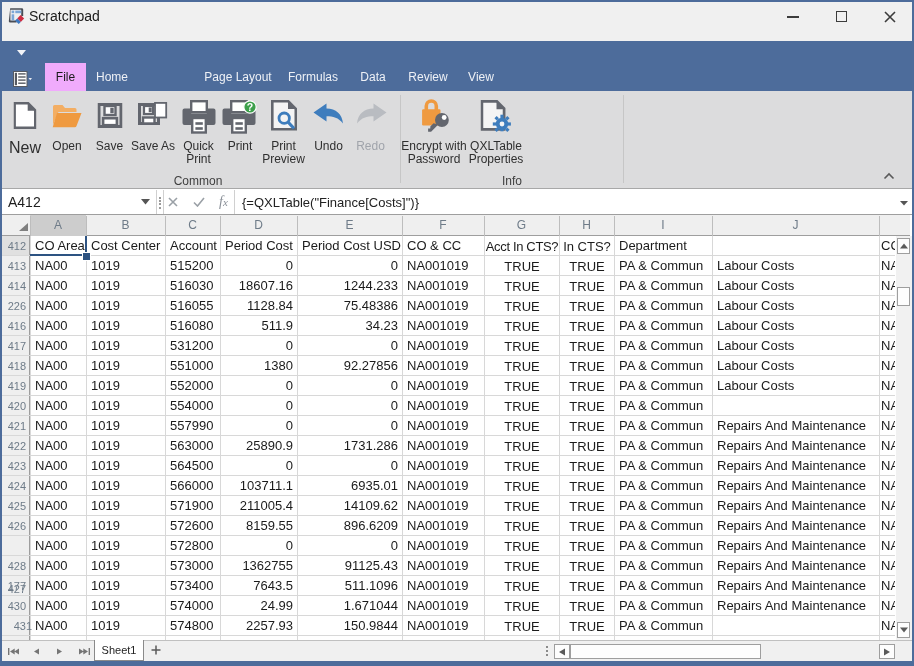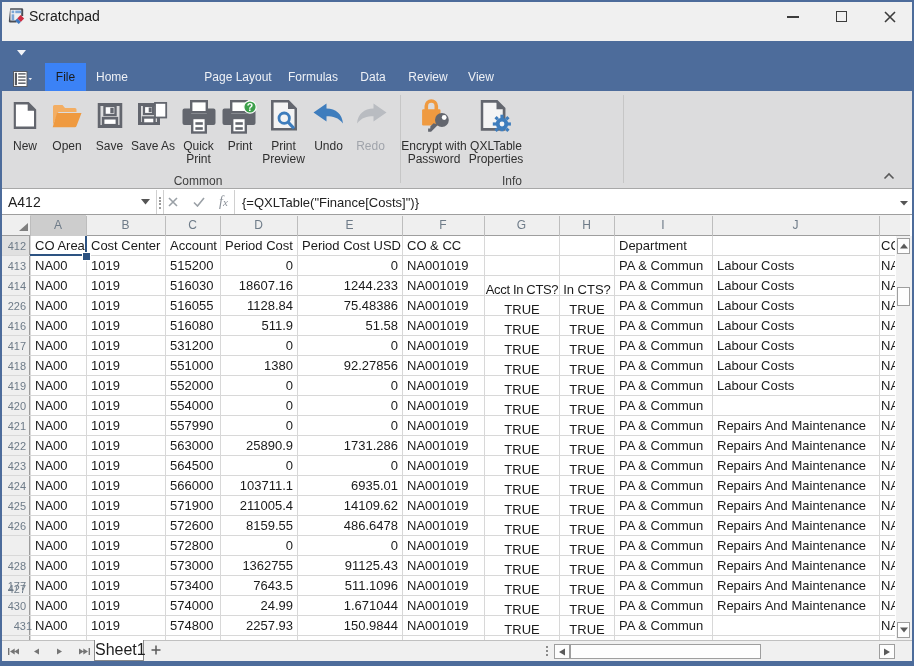--- a/index.html
+++ b/index.html
@@ -1,20 +1,20 @@
 <!DOCTYPE html>
 <html><head><meta charset="utf-8"><style>
 *{margin:0;padding:0;box-sizing:border-box;}
 body{font-family:"Liberation Sans",sans-serif;width:914px;height:666px;overflow:hidden;}
 .ab{position:absolute;}
 #win{position:relative;width:914px;height:666px;background:#fff;}
 .tabtx{font-size:12px;color:#eef1f6;}
 .cell{position:absolute;font-size:13px;color:#1b1b1b;line-height:20px;white-space:nowrap;overflow:hidden;}
 .num{text-align:right;}
-.ctr{text-align:center;padding:1px 0 !important;margin-top:43px;}
+.ctr{text-align:center;padding:1px 0 !important;}
 .tight{letter-spacing:-0.35px;}
 .rh{position:absolute;font-size:11px;color:#6e7b88;line-height:20px;text-align:right;}
 </style></head><body>
 <div id="win">
 <div class="ab" style="left:0;top:0;width:914px;height:2px;background:#4d6c9b;"></div>
 <div class="ab" style="left:0;top:0;width:2px;height:666px;background:#4d6c9b;"></div>
 <div class="ab" style="left:912px;top:0;width:2px;height:666px;background:#4d6c9b;"></div>
 <div class="ab" style="left:2px;top:2px;width:910px;height:39px;background:#f0f0f0;"></div>
 <svg class="ab" style="left:8px;top:7px;" width="17" height="17" viewBox="0 0 17 17">
 <path d="M2.2 1.2 h11.6 a1.4 1.4 0 0 1 1.4 1.4 v6.4 h-2 v-6 a0.2 0.2 0 0 0 -0.2 -0.2 h-10.4 a0.2 0.2 0 0 0 -0.2 0.2 v10.4 a0.2 0.2 0 0 0 0.2 0.2 h6 v2 h-6.4 a1.4 1.4 0 0 1 -1.4 -1.4 z" fill="#4a4d55"></path>
@@ -38,41 +38,41 @@
     </svg>
 <svg class="ab" style="left:12.5px;top:71px;" width="19" height="16" viewBox="0 0 19 16">
 <rect x="0.5" y="0.5" width="13.5" height="15" fill="#fff" stroke="#565a62" stroke-width="1"></rect>
 <rect x="1.8" y="1.8" width="2.2" height="12.4" fill="#565a62"></rect>
 <rect x="5.2" y="2.2" width="7.4" height="1.4" fill="#565a62"></rect>
 <rect x="5.2" y="5.3" width="7.4" height="1.4" fill="#565a62"></rect>
 <rect x="5.2" y="8.4" width="7.4" height="1.4" fill="#565a62"></rect>
 <rect x="5.2" y="11.5" width="7.4" height="1.4" fill="#565a62"></rect>
 <path d="M15.5 7 h3.5 l-1.75 2.2 z" fill="#e8eaf0"></path>
 </svg>
-<div class="ab" style="left:45px;top:63px;width:41px;height:28px;background:#3b82f6;text-align:center;"><span style="font-size:12px;color:#1c1c1c;line-height:28px;">File</span></div>
+<div class="ab" style="left:45px;top:63px;width:41px;height:28px;background:#f0abfc;text-align:center;"><span style="font-size:12px;color:#1c1c1c;line-height:28px;">File</span></div>
 <div class="ab tabtx" style="left:112px;top:70px;transform:translateX(-50%);">Home</div>
 <div class="ab tabtx" style="left:170px;top:70px;transform:translateX(-50%);margin-top:46px;">Insert</div>
 <div class="ab tabtx" style="left:238px;top:70px;transform:translateX(-50%);">Page Layout</div>
 <div class="ab tabtx" style="left:313px;top:70px;transform:translateX(-50%);">Formulas</div>
 <div class="ab tabtx" style="left:373px;top:70px;transform:translateX(-50%);">Data</div>
 <div class="ab tabtx" style="left:428px;top:70px;transform:translateX(-50%);">Review</div>
 <div class="ab tabtx" style="left:481px;top:70px;transform:translateX(-50%);">View</div>
 <div class="ab" style="left:2px;top:91px;width:910px;height:98px;background:#dcdcdd;border-bottom:1px solid #a8a8a8;"></div>
 <div class="ab" style="left:400px;top:95px;width:1px;height:88px;background:#c6c6c6;"></div>
 <div class="ab" style="left:623px;top:95px;width:1px;height:88px;background:#c6c6c6;"></div>
 <div class="ab" style="left:198px;top:174px;transform:translateX(-50%);font-size:12px;color:#3f3f3f;">Common</div>
 <div class="ab" style="left:512px;top:174px;transform:translateX(-50%);font-size:12px;color:#3f3f3f;">Info</div>
 <svg class="ab" style="left:883px;top:172px;" width="12" height="8" viewBox="0 0 12 8">
       <path d="M1.5 6.5 L6 2 L10.5 6.5" stroke="#5a5a5a" stroke-width="1.6" fill="none"></path>
     </svg>
 <div class="ab" style="left:25.0px;top:102px;transform:translateX(-50%);"><svg width="23" height="27" viewBox="0 0 23 27">
 <path d="M1.2 1.2 h13.5 l7 7 v17.5 h-20.5 z" fill="#fff" stroke="#63666e" stroke-width="2.4"></path>
 <path d="M14.2 1.2 l7.5 7.5 h-7.5 z" fill="#63666e"></path>
       </svg></div>
-<div class="ab" style="left:25.0px;top:139px;transform:translateX(-50%);font-size:12px;color:#2f2f2f;white-space:nowrap;">New</div>
+<div class="ab" style="left:25.0px;top:139px;transform:translateX(-50%);font-size:16px;color:#2f2f2f;white-space:nowrap;">New</div>
 <div class="ab" style="left:67.0px;top:103px;transform:translateX(-50%);"><svg width="31" height="25" viewBox="0 0 31 25">
 <path d="M1.5 22 V3.5 a1.5 1.5 0 0 1 1.5-1.5 h8 l2.5 3 h10 a1.5 1.5 0 0 1 1.5 1.5 V9 h-18 z" fill="#f3ae63"></path>
 <path d="M5.5 10 h24.5 l-5 13 a1.8 1.8 0 0 1 -1.7 1.2 H1.2 z" fill="#ef9a40"></path>
       </svg></div>
 <div class="ab" style="left:67.0px;top:139px;transform:translateX(-50%);font-size:12px;color:#2f2f2f;white-space:nowrap;">Open</div>
 <div class="ab" style="left:109.5px;top:103px;transform:translateX(-50%);"><svg width="25" height="25" viewBox="0 0 25 25">
 <path d="M1.5 1.5 h22 v22 h-22 z" fill="none" stroke="#63666e" stroke-width="3"></path>
 <rect x="7" y="3" width="11" height="9" fill="#fff" stroke="#63666e" stroke-width="2.4"></rect>
 <rect x="12.8" y="4.8" width="3.4" height="5.4" fill="#63666e"></rect>
 <rect x="5.6" y="15.2" width="13.8" height="7" fill="#fff" stroke="#63666e" stroke-width="2.6"></rect>
@@ -271,21 +271,21 @@
 <div class="cell " style="left:403px;top:296px;width:81px;padding:0 4px;">NA001019</div>
 <div class="cell ctr" style="left:485px;top:296px;width:74px;padding:0 4px;">TRUE</div>
 <div class="cell ctr" style="left:560px;top:296px;width:54px;padding:0 4px;">TRUE</div>
 <div class="cell " style="left:615px;top:296px;width:97px;padding:0 4px;">PA &amp; Commun</div>
 <div class="cell " style="left:713px;top:296px;width:166px;padding:0 4px;">Labour Costs</div>
 <div class="cell" style="left:881px;top:296px;width:14px;padding:0;">NA0</div>
 <div class="cell " style="left:31px;top:316px;width:55px;padding:0 4px;">NA00</div>
 <div class="cell " style="left:87px;top:316px;width:78px;padding:0 4px;">1019</div>
 <div class="cell " style="left:166px;top:316px;width:54px;padding:0 4px;">516080</div>
 <div class="cell num" style="left:221px;top:316px;width:76px;padding:0 4px;">511.9</div>
-<div class="cell num" style="left:298px;top:316px;width:104px;padding:0 4px;">51.58</div>
+<div class="cell num" style="left:298px;top:316px;width:104px;padding:0 4px;">34.23</div>
 <div class="cell " style="left:403px;top:316px;width:81px;padding:0 4px;">NA001019</div>
 <div class="cell ctr" style="left:485px;top:316px;width:74px;padding:0 4px;">TRUE</div>
 <div class="cell ctr" style="left:560px;top:316px;width:54px;padding:0 4px;">TRUE</div>
 <div class="cell " style="left:615px;top:316px;width:97px;padding:0 4px;">PA &amp; Commun</div>
 <div class="cell " style="left:713px;top:316px;width:166px;padding:0 4px;">Labour Costs</div>
 <div class="cell" style="left:881px;top:316px;width:14px;padding:0;">NA0</div>
 <div class="cell " style="left:31px;top:336px;width:55px;padding:0 4px;">NA00</div>
 <div class="cell " style="left:87px;top:336px;width:78px;padding:0 4px;">1019</div>
 <div class="cell " style="left:166px;top:336px;width:54px;padding:0 4px;">531200</div>
 <div class="cell num" style="left:221px;top:336px;width:76px;padding:0 4px;">0</div>
@@ -380,21 +380,21 @@
 <div class="cell " style="left:403px;top:496px;width:81px;padding:0 4px;">NA001019</div>
 <div class="cell ctr" style="left:485px;top:496px;width:74px;padding:0 4px;">TRUE</div>
 <div class="cell ctr" style="left:560px;top:496px;width:54px;padding:0 4px;">TRUE</div>
 <div class="cell " style="left:615px;top:496px;width:97px;padding:0 4px;">PA &amp; Commun</div>
 <div class="cell " style="left:713px;top:496px;width:166px;padding:0 4px;">Repairs And Maintenance</div>
 <div class="cell" style="left:881px;top:496px;width:14px;padding:0;">NA0</div>
 <div class="cell " style="left:31px;top:516px;width:55px;padding:0 4px;">NA00</div>
 <div class="cell " style="left:87px;top:516px;width:78px;padding:0 4px;">1019</div>
 <div class="cell " style="left:166px;top:516px;width:54px;padding:0 4px;">572600</div>
 <div class="cell num" style="left:221px;top:516px;width:76px;padding:0 4px;">8159.55</div>
-<div class="cell num" style="left:298px;top:516px;width:104px;padding:0 4px;">486.6478</div>
+<div class="cell num" style="left:298px;top:516px;width:104px;padding:0 4px;">896.6209</div>
 <div class="cell " style="left:403px;top:516px;width:81px;padding:0 4px;">NA001019</div>
 <div class="cell ctr" style="left:485px;top:516px;width:74px;padding:0 4px;">TRUE</div>
 <div class="cell ctr" style="left:560px;top:516px;width:54px;padding:0 4px;">TRUE</div>
 <div class="cell " style="left:615px;top:516px;width:97px;padding:0 4px;">PA &amp; Commun</div>
 <div class="cell " style="left:713px;top:516px;width:166px;padding:0 4px;">Repairs And Maintenance</div>
 <div class="cell" style="left:881px;top:516px;width:14px;padding:0;">NA0</div>
 <div class="cell " style="left:31px;top:536px;width:55px;padding:0 4px;">NA00</div>
 <div class="cell " style="left:87px;top:536px;width:78px;padding:0 4px;">1019</div>
 <div class="cell " style="left:166px;top:536px;width:54px;padding:0 4px;">572800</div>
 <div class="cell num" style="left:221px;top:536px;width:76px;padding:0 4px;">0</div>
@@ -468,21 +468,21 @@
 <svg class="ab" style="left:34px;top:648px;" width="5" height="7" viewBox="0 0 5 7">
       <path d="M0 3.5 L5 0.4 V6.6 z" fill="#757575"></path>
     </svg>
 <svg class="ab" style="left:57px;top:648px;" width="5" height="7" viewBox="0 0 5 7">
       <path d="M5 3.5 L0 0.4 V6.6 z" fill="#757575"></path>
     </svg>
 <svg class="ab" style="left:79px;top:648px;" width="11" height="7" viewBox="0 0 11 7">
 <rect x="9.6" y="0" width="1.4" height="7" fill="#757575"></rect>
       <path d="M4.7 3.5 L0 0.4 V6.6 z M9 3.5 L4.3 0.4 V6.6 z" fill="#757575"></path>
     </svg>
-<div class="ab" style="left:94px;top:640px;width:50px;height:21px;background:#fff;border:1px solid #8a8a8a;border-top:none;text-align:center;"><span style="font-size:16px;line-height:20px;color:#1e1e1e;">Sheet1</span></div>
+<div class="ab" style="left:94px;top:640px;width:50px;height:21px;background:#fff;border:1px solid #8a8a8a;border-top:none;text-align:center;"><span style="font-size:11px;line-height:20px;color:#1e1e1e;">Sheet1</span></div>
 <svg class="ab" style="left:151px;top:645px;" width="10" height="10" viewBox="0 0 10 10">
       <path d="M5 0.5 V9.5 M0.5 5 H9.5" stroke="#5a5a5a" stroke-width="1.5"></path>
     </svg>
 <div class="ab" style="left:546px;top:646px;width:2px;height:2px;background:#8a8a8a;"></div>
 <div class="ab" style="left:546px;top:650px;width:2px;height:2px;background:#8a8a8a;"></div>
 <div class="ab" style="left:546px;top:654px;width:2px;height:2px;background:#8a8a8a;"></div>
 <div class="ab" style="left:554px;top:644px;width:16px;height:15px;background:#fdfdfd;border:1px solid #9e9e9e;"></div>
 <svg class="ab" style="left:559px;top:648px;" width="6" height="8" viewBox="0 0 6 8">
       <path d="M0 4 L6 0.5 V7.5 z" fill="#5a5a5a"></path>
     </svg>

